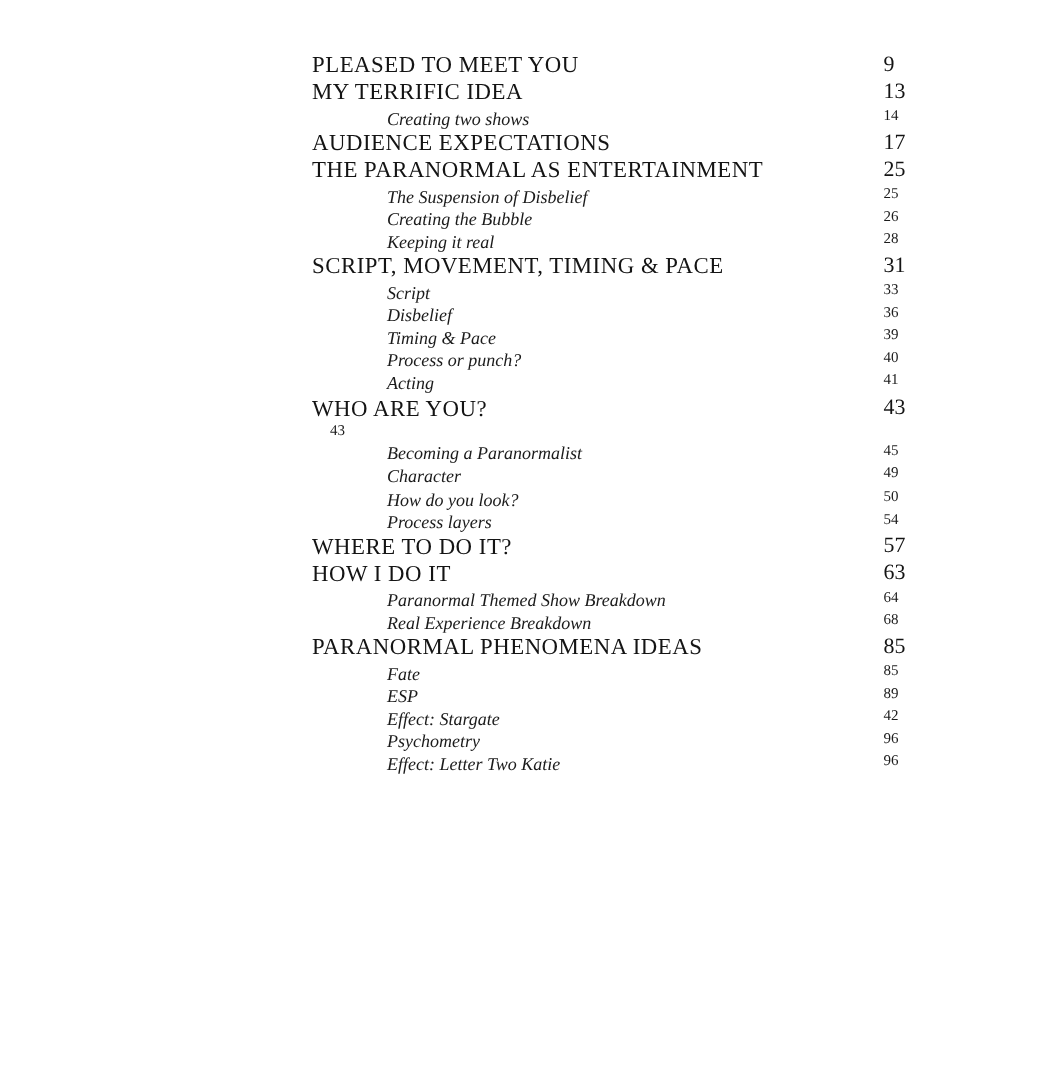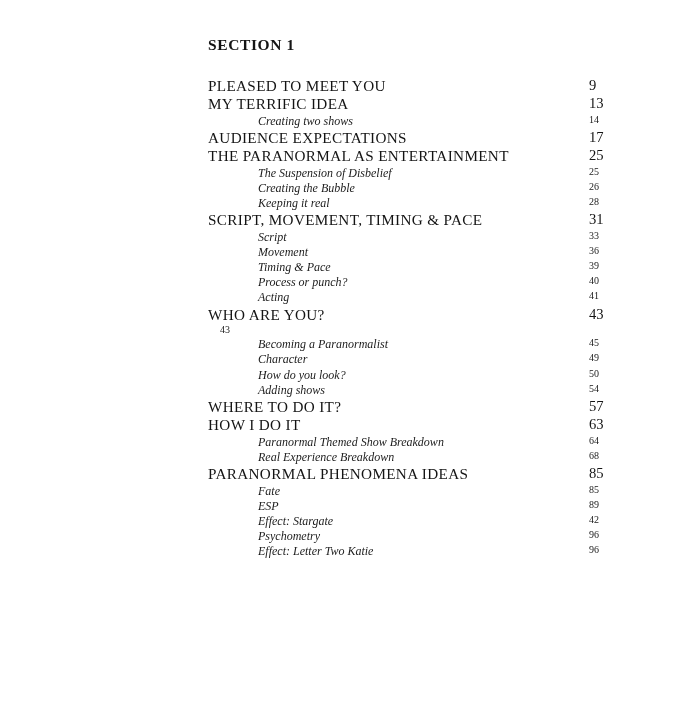--- a/index.html
+++ b/index.html
@@ -70,21 +70,20 @@
   }
   .lvl2 .toc-page {
     font-size: 10px;
     color: #1b1b1b;
   }
 </style>
 </head>
 <body>
 
 <div class="page">
-  <h1 class="section-title">SECTION 1</h1>
   <ul class="toc" id="toc-list">
       <li class="toc-row lvl1">
         <span class="toc-label">PLEASED TO MEET YOU</span>
         <span class="toc-page">9</span>
       </li>
       <li class="toc-row lvl1">
         <span class="toc-label">MY TERRIFIC IDEA</span>
         <span class="toc-page">13</span>
       </li>
       <li class="toc-row lvl2">
@@ -113,21 +112,21 @@
       </li>
       <li class="toc-row lvl1">
         <span class="toc-label">SCRIPT, MOVEMENT, TIMING &amp; PACE</span>
         <span class="toc-page">31</span>
       </li>
       <li class="toc-row lvl2">
         <span class="toc-label">Script</span>
         <span class="toc-page">33</span>
       </li>
       <li class="toc-row lvl2">
-        <span class="toc-label">Movement</span>
+        <span class="toc-label">Disbelief</span>
         <span class="toc-page">36</span>
       </li>
       <li class="toc-row lvl2">
         <span class="toc-label">Timing &amp; Pace</span>
         <span class="toc-page">39</span>
       </li>
       <li class="toc-row lvl2">
         <span class="toc-label">Process or punch?</span>
         <span class="toc-page">40</span>
       </li>
@@ -148,21 +147,21 @@
       </li>
       <li class="toc-row lvl2">
         <span class="toc-label">Character</span>
         <span class="toc-page">49</span>
       </li>
       <li class="toc-row lvl2">
         <span class="toc-label">How do you look?</span>
         <span class="toc-page">50</span>
       </li>
       <li class="toc-row lvl2">
-        <span class="toc-label">Adding shows</span>
+        <span class="toc-label">Process layers</span>
         <span class="toc-page">54</span>
       </li>
       <li class="toc-row lvl1">
         <span class="toc-label">WHERE TO DO IT?</span>
         <span class="toc-page">57</span>
       </li>
       <li class="toc-row lvl1">
         <span class="toc-label">HOW I DO IT</span>
         <span class="toc-page">63</span>
       </li>

